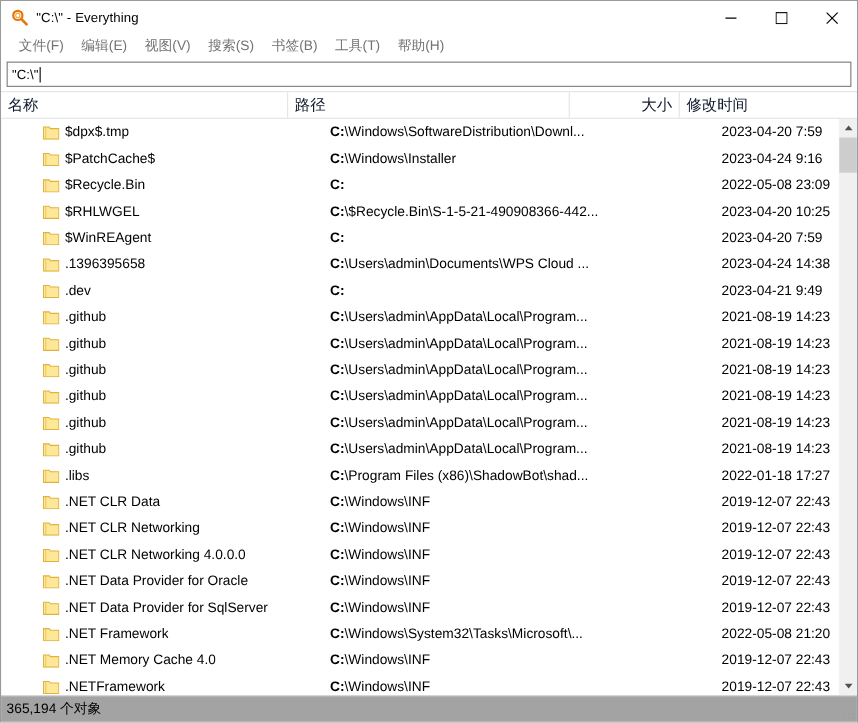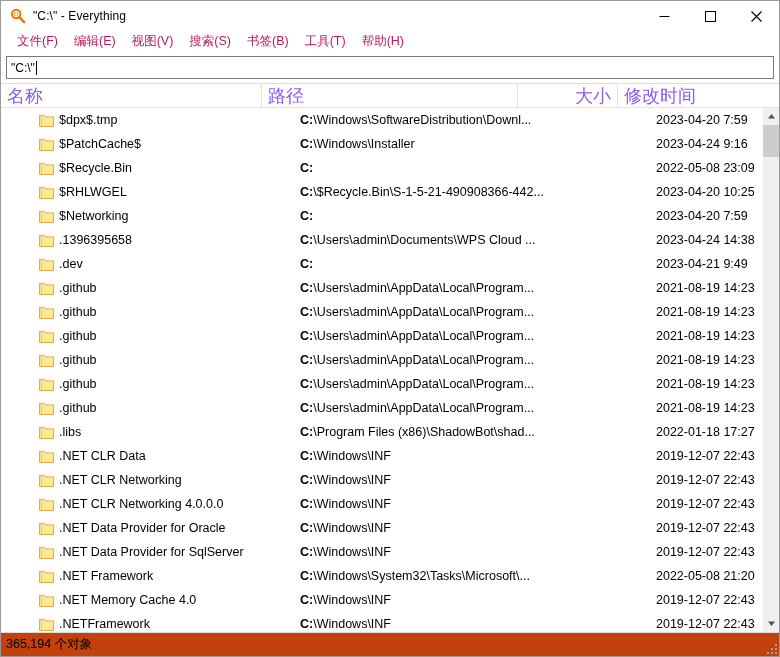--- a/index.html
+++ b/index.html
@@ -68,21 +68,21 @@
 
   
   .menubar {
     height: 22px;
     min-height: 22px;
     display: flex;
     align-items: center;
     padding-left: 8px;
     background: #ffffff;
     font-size: 12.5px;
-    color: #be185d;
+    color: #737373;
   }
   .menu-item {
     padding: 2px 8px 3px 8px;
     white-space: nowrap;
     cursor: default;
     line-height: 1;
   }
 
   
   .searchwrap {
@@ -124,22 +124,22 @@
   .header-row {
     display: flex;
     height: 24px;
     min-height: 24px;
     background: #ffffff;
     border-bottom: 1px solid #e3e3e3;
     position: relative;
     z-index: 2;
   }
   .hcell {
-    font-size: 18px;
-    color: #8b5cf6;
+    font-size: 14px;
+    color: #0f172a;
     display: flex;
     align-items: center;
     padding: 0 6px;
     border-right: 1px solid #e3e3e3;
     white-space: nowrap;
     cursor: default;
     position: relative;
     overflow: hidden;
   }
   .hcell.c-name { width: 261px; flex: 0 0 261px; }
@@ -227,21 +227,21 @@
     left: 0; right: 0;
     top: 0px;
     height: 32px;
     background: #cdcdcd;
   }
 
   
   .statusbar {
     height: 24px;
     min-height: 24px;
-    background: #c2410c;
+    background: #a3a3a3;
     border-top: 1px solid #dcdcdc;
     display: flex;
     align-items: center;
     position: relative;
   }
   .status-text {
     font-size: 12.5px;
     color: #000;
     padding-left: 5px;
     white-space: nowrap;
@@ -391,21 +391,21 @@
             <div class="cell c-date">2023-04-20 10:25</div>
           </div>
           <div class="row">
             <div class="cell c-name">
               <span class="folder-icon">
                 <svg width="15" height="13" viewBox="0 0 15 13">
                   <path d="M0.5 1.5 h5.2 l1.1 1.4 h7.7 v9.6 h-14 z" fill="#fde89a" stroke="#e3b23c" stroke-width="1"></path>
                   <path d="M2.6 1.5 v11" stroke="#e3b23c" stroke-width="0.9" fill="none" opacity="0.65"></path>
                 </svg>
               </span>
-              <span class="nm">$Networking</span>
+              <span class="nm">$WinREAgent</span>
             </div>
             <div class="cell c-path">
               <span class="path-hl">C:</span>
               <span class="path-rest"></span>
             </div>
             <div class="cell c-size"></div>
             <div class="cell c-date">2023-04-20 7:59</div>
           </div>
           <div class="row">
             <div class="cell c-name">

